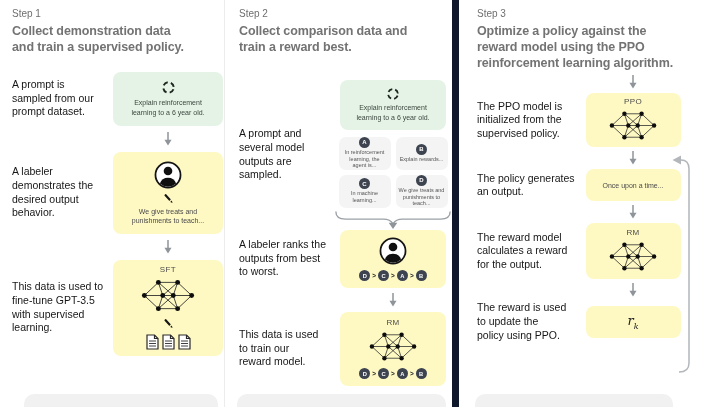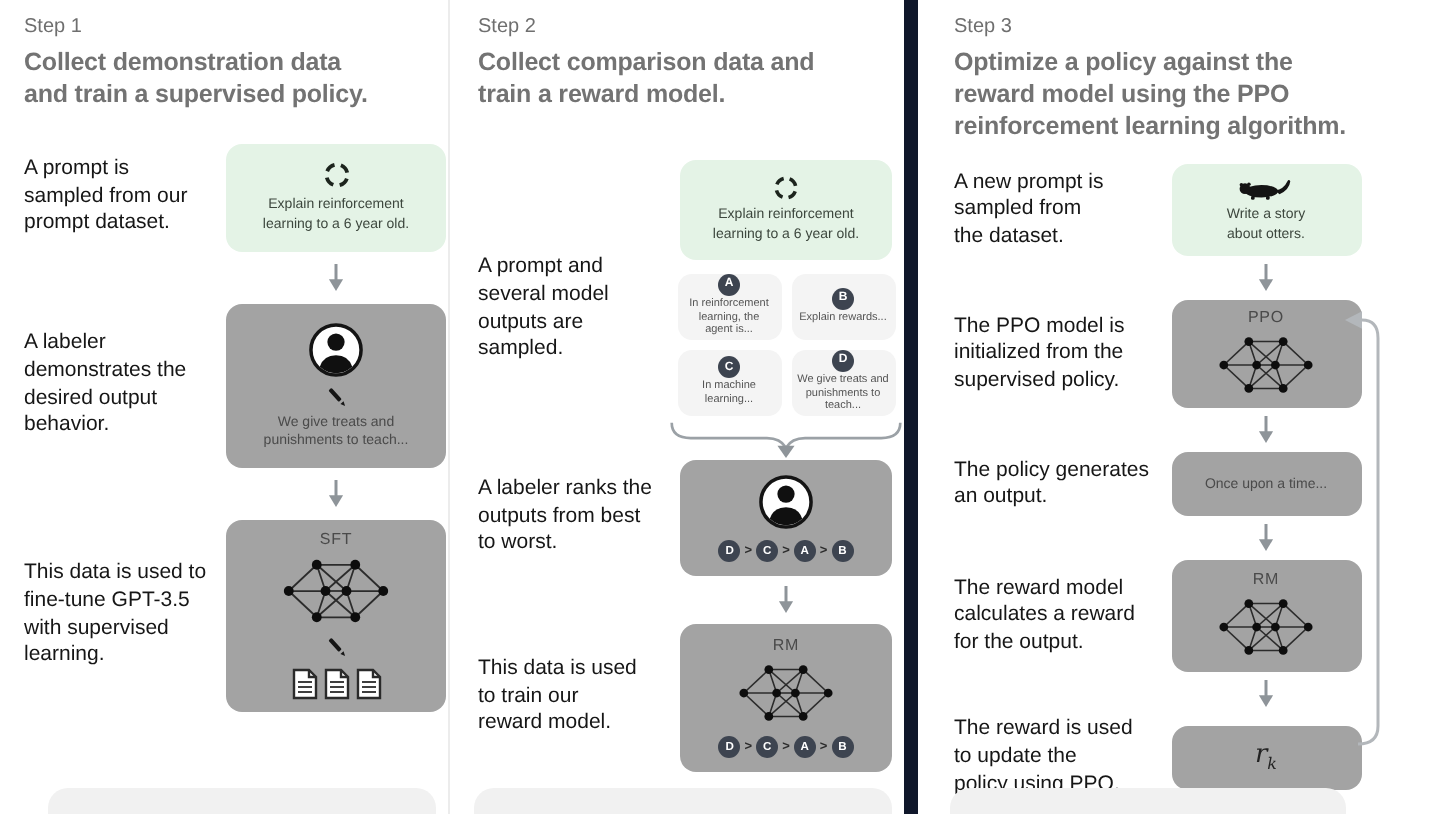--- a/index.html
+++ b/index.html
@@ -14,21 +14,21 @@
   .title { font-size:12.5px; font-weight:bold; color:#737373; line-height:1.26;
     white-space:pre-line; letter-spacing:-0.1px; }
   .row { display:flex; align-items:center; }
   .lt { flex:none; font-size:10.5px; color:#161616; line-height:1.3; white-space:pre-line; }
   .col1 .lt { width:100px; } .col2 .lt { width:94px; } .col3 .lt { width:106px; }
   .fg { flex:none; display:flex; flex-direction:column; align-items:center; }
   .col1 .fg { width:112px; } .col2 .fg { width:120px; } .col3 .fg { width:100px; }
   .box { border-radius:8px; display:flex; flex-direction:column; align-items:center;
     justify-content:center; text-align:center; }
   .gbox { background:#e4f3e6; }
-  .fbox { background:#a3a3a3; }
+  .fbox { background:#fef9c3; }
   .boxtext { font-size:7px; color:#3c463d; line-height:1.35; white-space:pre-line; }
   .fbox .boxtext { color:#4a4a4a; }
   .mlabel { font-size:8px; color:#4a4a4a; letter-spacing:0.4px; margin-bottom:2px; }
   .net { width:56px; height:39px; }
   .person { width:30px; height:30px; }
   .pencil { width:13px; height:13px; margin:2px 0; }
   .docrow { display:flex; gap:3px; margin-top:2px; }
   .doc { width:13px; height:16px; }
   .outgrid { display:grid; grid-template-columns:52px 52px; gap:5px; }
   .outbox { height:33px; border-radius:7px; background:#f4f4f4; display:flex;
@@ -187,21 +187,21 @@
         </div>
       </div>
     </div>
 
     <div class="cutoff" style="left:24px; right:6px;"></div>
   </div>
 
   <div class="col col2">
     <div class="step-label">Step 2</div>
     <div class="title">Collect comparison data and
-train a reward model.</div>
+train a reward best.</div>
 
     <div class="row" style="margin-top:24px;">
       <div class="lt">A prompt and
 several model
 outputs are
 sampled.</div>
       <div class="fg">
         <div class="box gbox" style="width:106px; height:50px;">
           <svg width="14" height="14" viewBox="0 0 18 18">
             <circle cx="9" cy="9" r="6.3" fill="none" stroke="#1c241d" stroke-width="2.3" stroke-dasharray="6 3.9" transform="rotate(20 9 9)"></circle>
@@ -326,40 +326,20 @@
 
     <div class="cutoff" style="left:12px; right:6px;"></div>
   </div>
 
   <div class="col col3">
     <div class="step-label">Step 3</div>
     <div class="title">Optimize a policy against the
 reward model using the PPO
 reinforcement learning algorithm.</div>
 
-    <div class="row" style="margin-top:11px;">
-      <div class="lt">A new prompt is
-sampled from
-the dataset.</div>
-      <div class="fg">
-        <div class="box gbox" style="width:95px; height:46px;">
-          <svg width="30" height="13" viewBox="0 0 40 16">
-            <ellipse cx="17" cy="9.5" rx="11" ry="4.2" fill="#141414"></ellipse>
-            <circle cx="6" cy="7.8" r="3.6" fill="#141414"></circle>
-            <circle cx="3.6" cy="5.2" r="1.2" fill="#141414"></circle>
-            <circle cx="8.6" cy="4.8" r="1.2" fill="#141414"></circle>
-            <path d="M26 9 Q32 8 34.2 3 Q35.2 1.2 36.2 2.8 Q35.6 8.4 29 11.5 Z" fill="#141414"></path>
-            <rect x="10" y="12.5" width="2.4" height="2.6" rx="1" fill="#141414"></rect>
-            <rect x="20" y="12.5" width="2.4" height="2.6" rx="1" fill="#141414"></rect>
-          </svg>
-          <div class="boxtext" style="margin-top:2px;">Write a story
-about otters.</div>
-        </div>
-      </div>
-    </div>
 
     <div class="row" style="margin:4px 0;">
       <div class="lt"></div>
       <div class="fg">
         <svg width="10" height="14" viewBox="0 0 10 15">
           <line x1="5" y1="0" x2="5" y2="9" stroke="#8e9499" stroke-width="1.6"></line>
           <path d="M1.2 8.2 H8.8 L5 14.5 Z" fill="#8e9499"></path>
         </svg>
       </div>
     </div>

